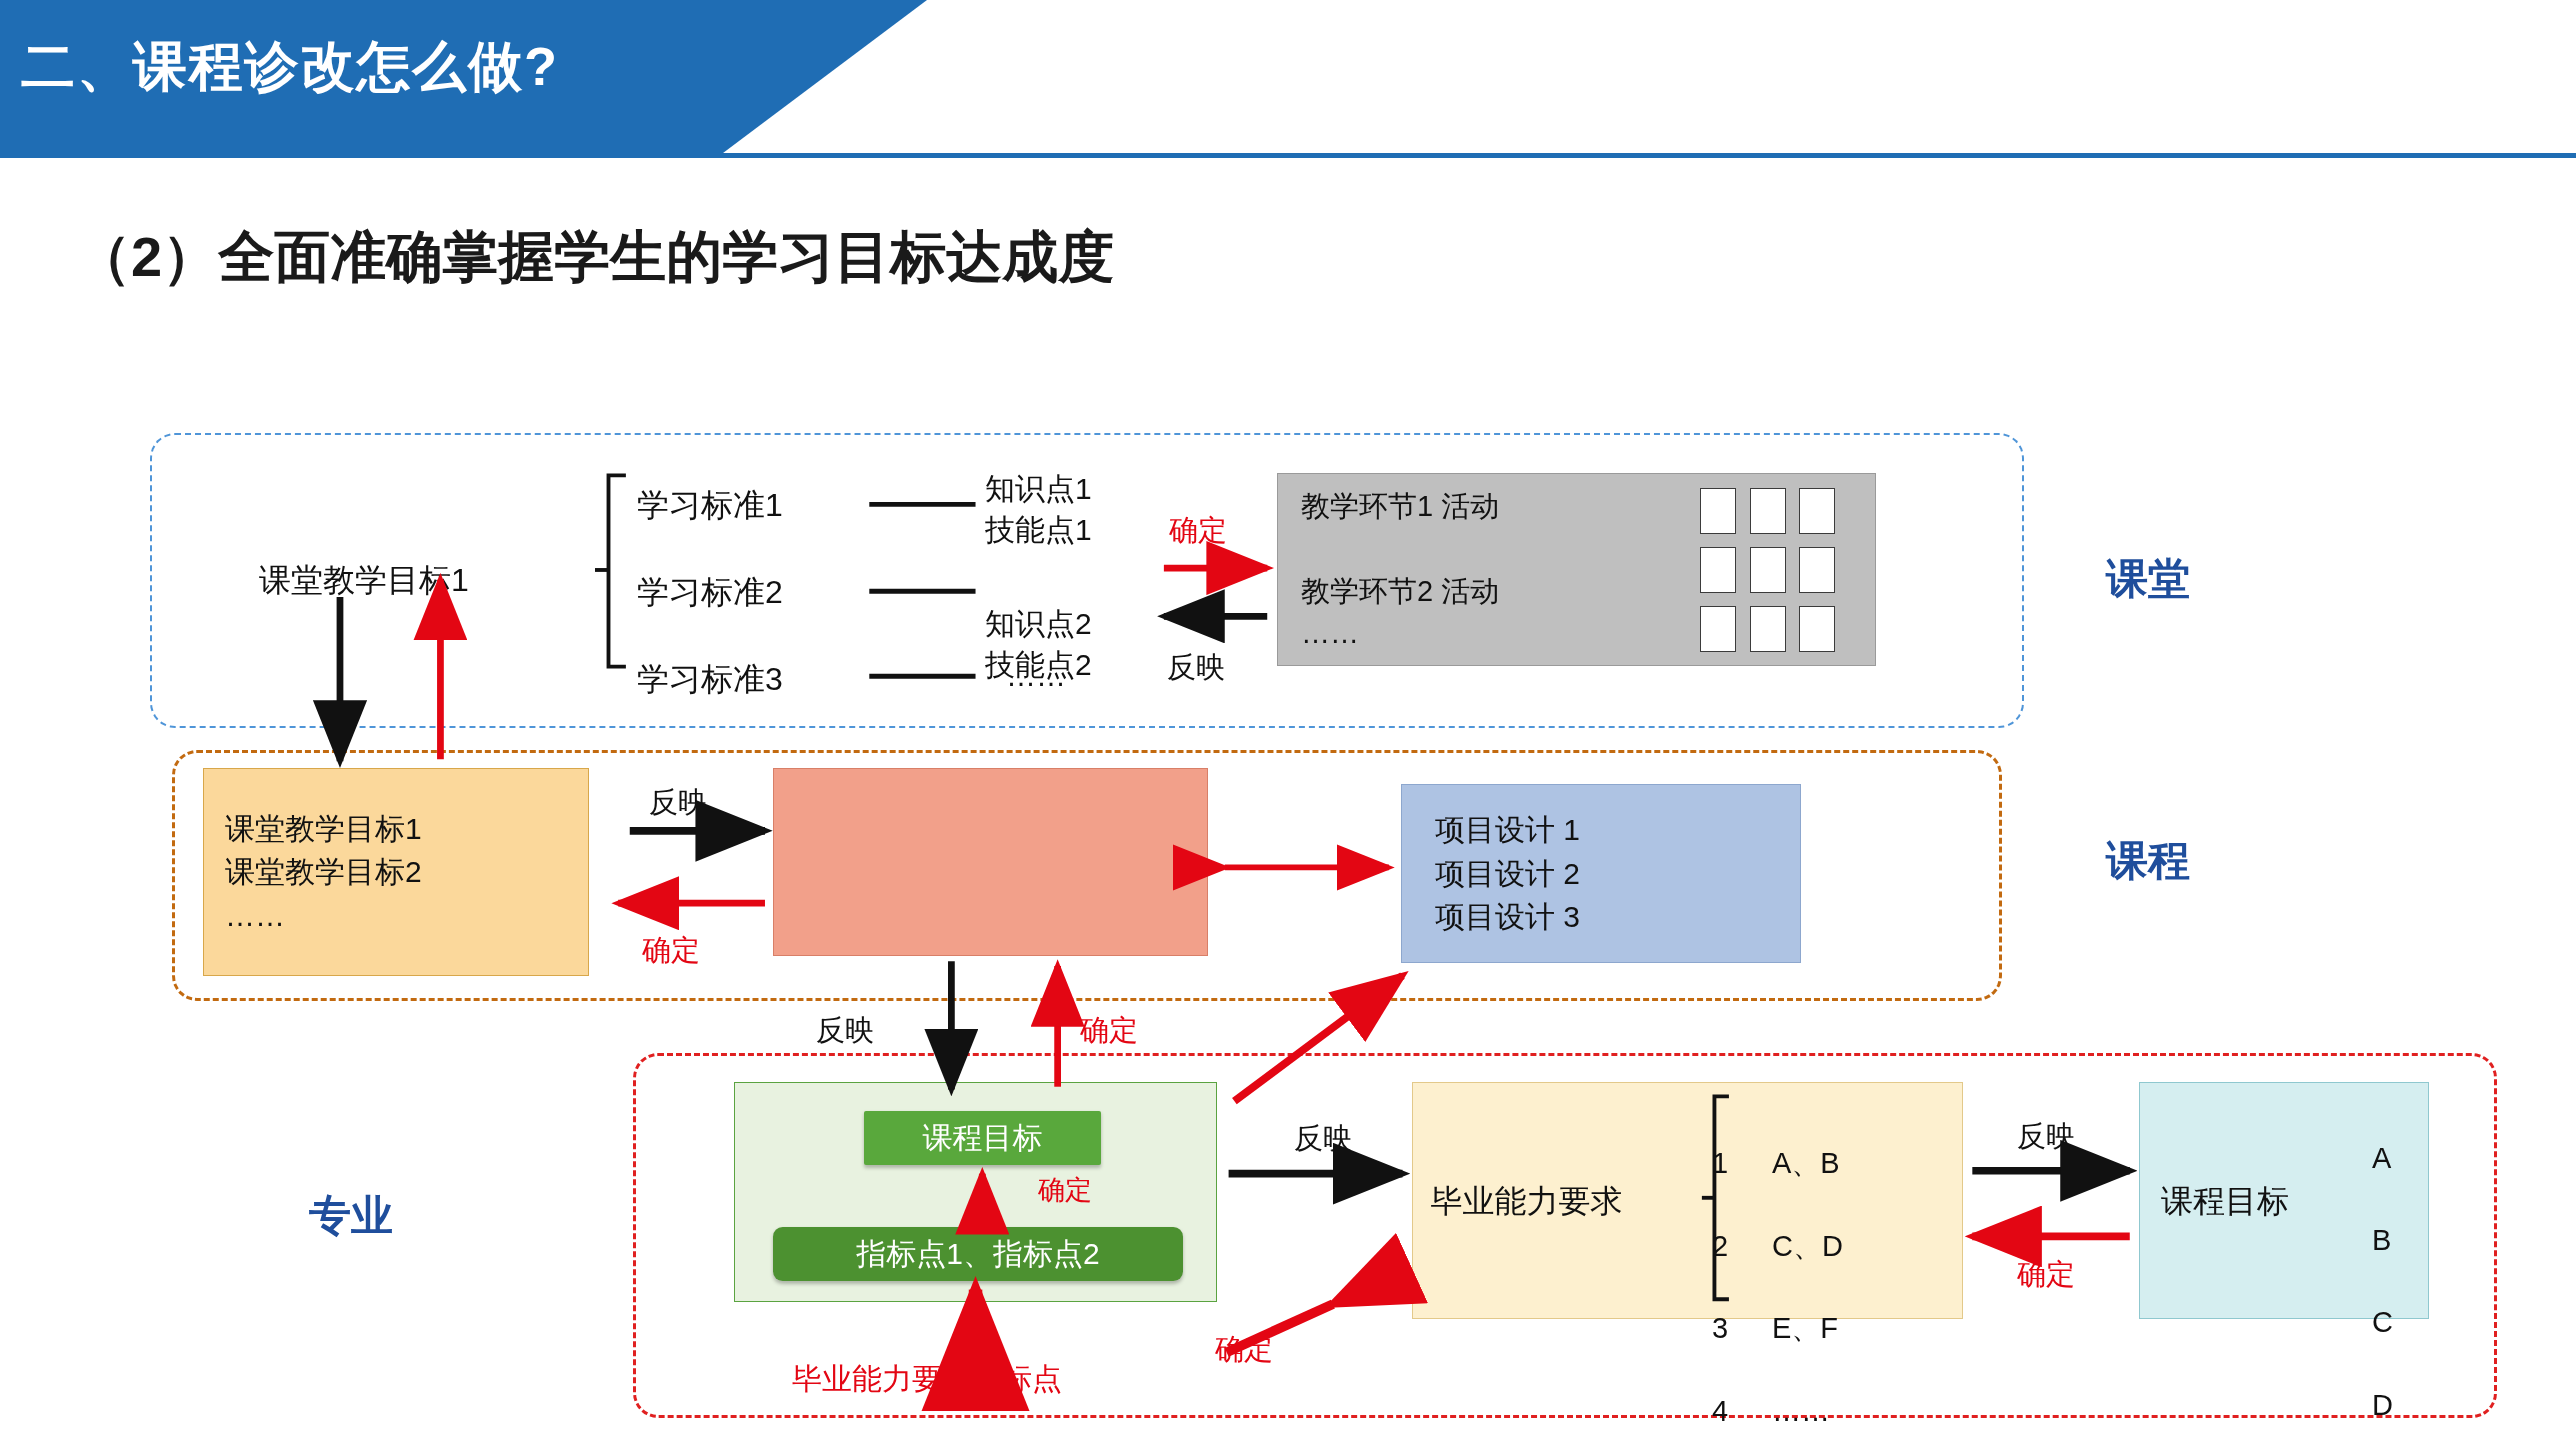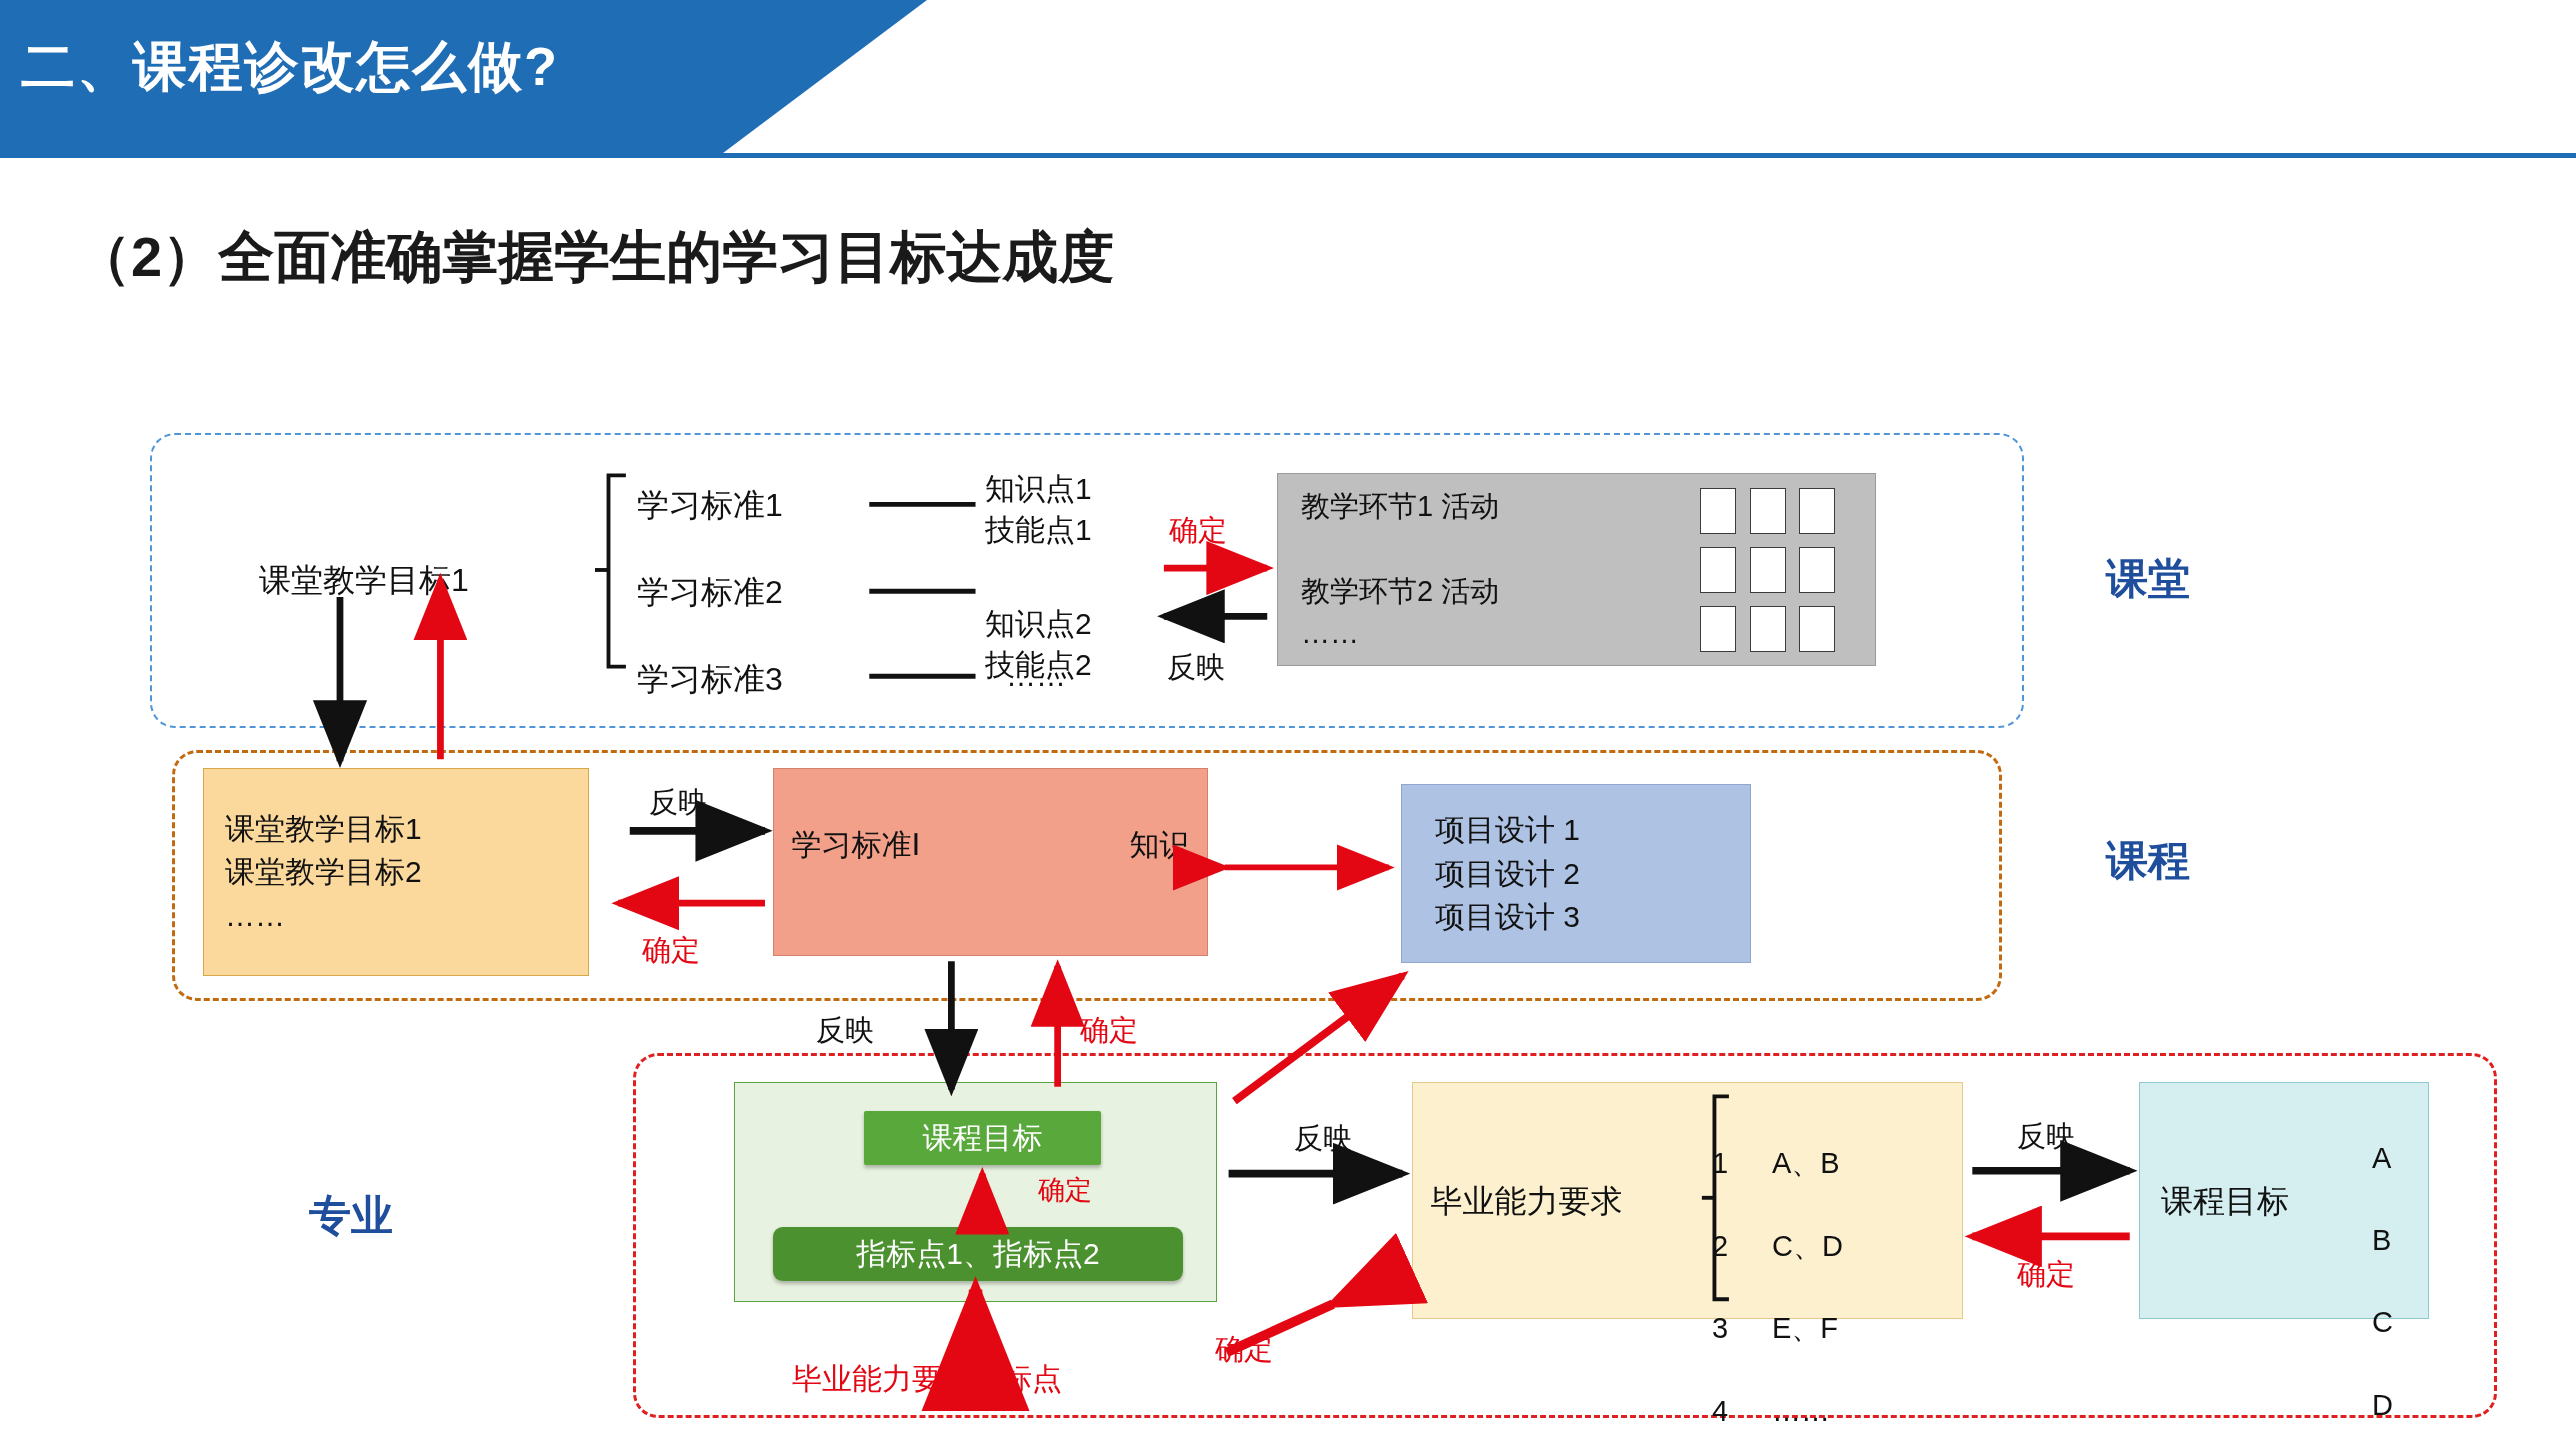--- a/index.html
+++ b/index.html
@@ -136,21 +136,21 @@
     display: block;
     padding: 0;
   }
   .std-row {
     display: flex;
     justify-content: space-between;
     padding: 0 17.4px;
     line-height: 63px;
   }
   #box-projects {
-    left: 1401px; top: 784px; width: 350px; height: 179px;
+    left: 1401px; top: 784px; width: 400px; height: 179px;
     background: #aec3e3;
     border: 1px solid #8da7ce;
     padding: 7.7px 33px;
     font-size: 30px;
     color: #111;
   }
 
   #box-course-green {
     left: 734px; top: 1082px; width: 483px; height: 220px;
     background: #e8f2e0;
@@ -258,24 +258,20 @@
 </div>
 
 <div class="boxtext cn" id="box-classroom-goals">课堂教学目标1
 课堂教学目标2
 ……</div>
 
 <div class="label cn black" style="left:649px; top:784px; font-size:29px;">反映</div>
 <div class="label cn red" style="left:642px; top:932px; font-size:29px;">确定</div>
 
 <div class="boxtext cn" id="box-standards">
-  <div class="std-row">
-    <span>学习标准Ⅰ</span>
-    <span>知识</span>
-  </div>
 </div>
 
 <div class="boxtext cn" id="box-projects">项目设计 1
 项目设计 2
 项目设计 3</div>
 
 <div class="label cn black" style="left:816px; top:1012px; font-size:29px;">反映</div>
 <div class="label cn red" style="left:1080px; top:1012px; font-size:29px;">确定</div>
 
 <div id="box-course-green" class="boxtext"></div>

